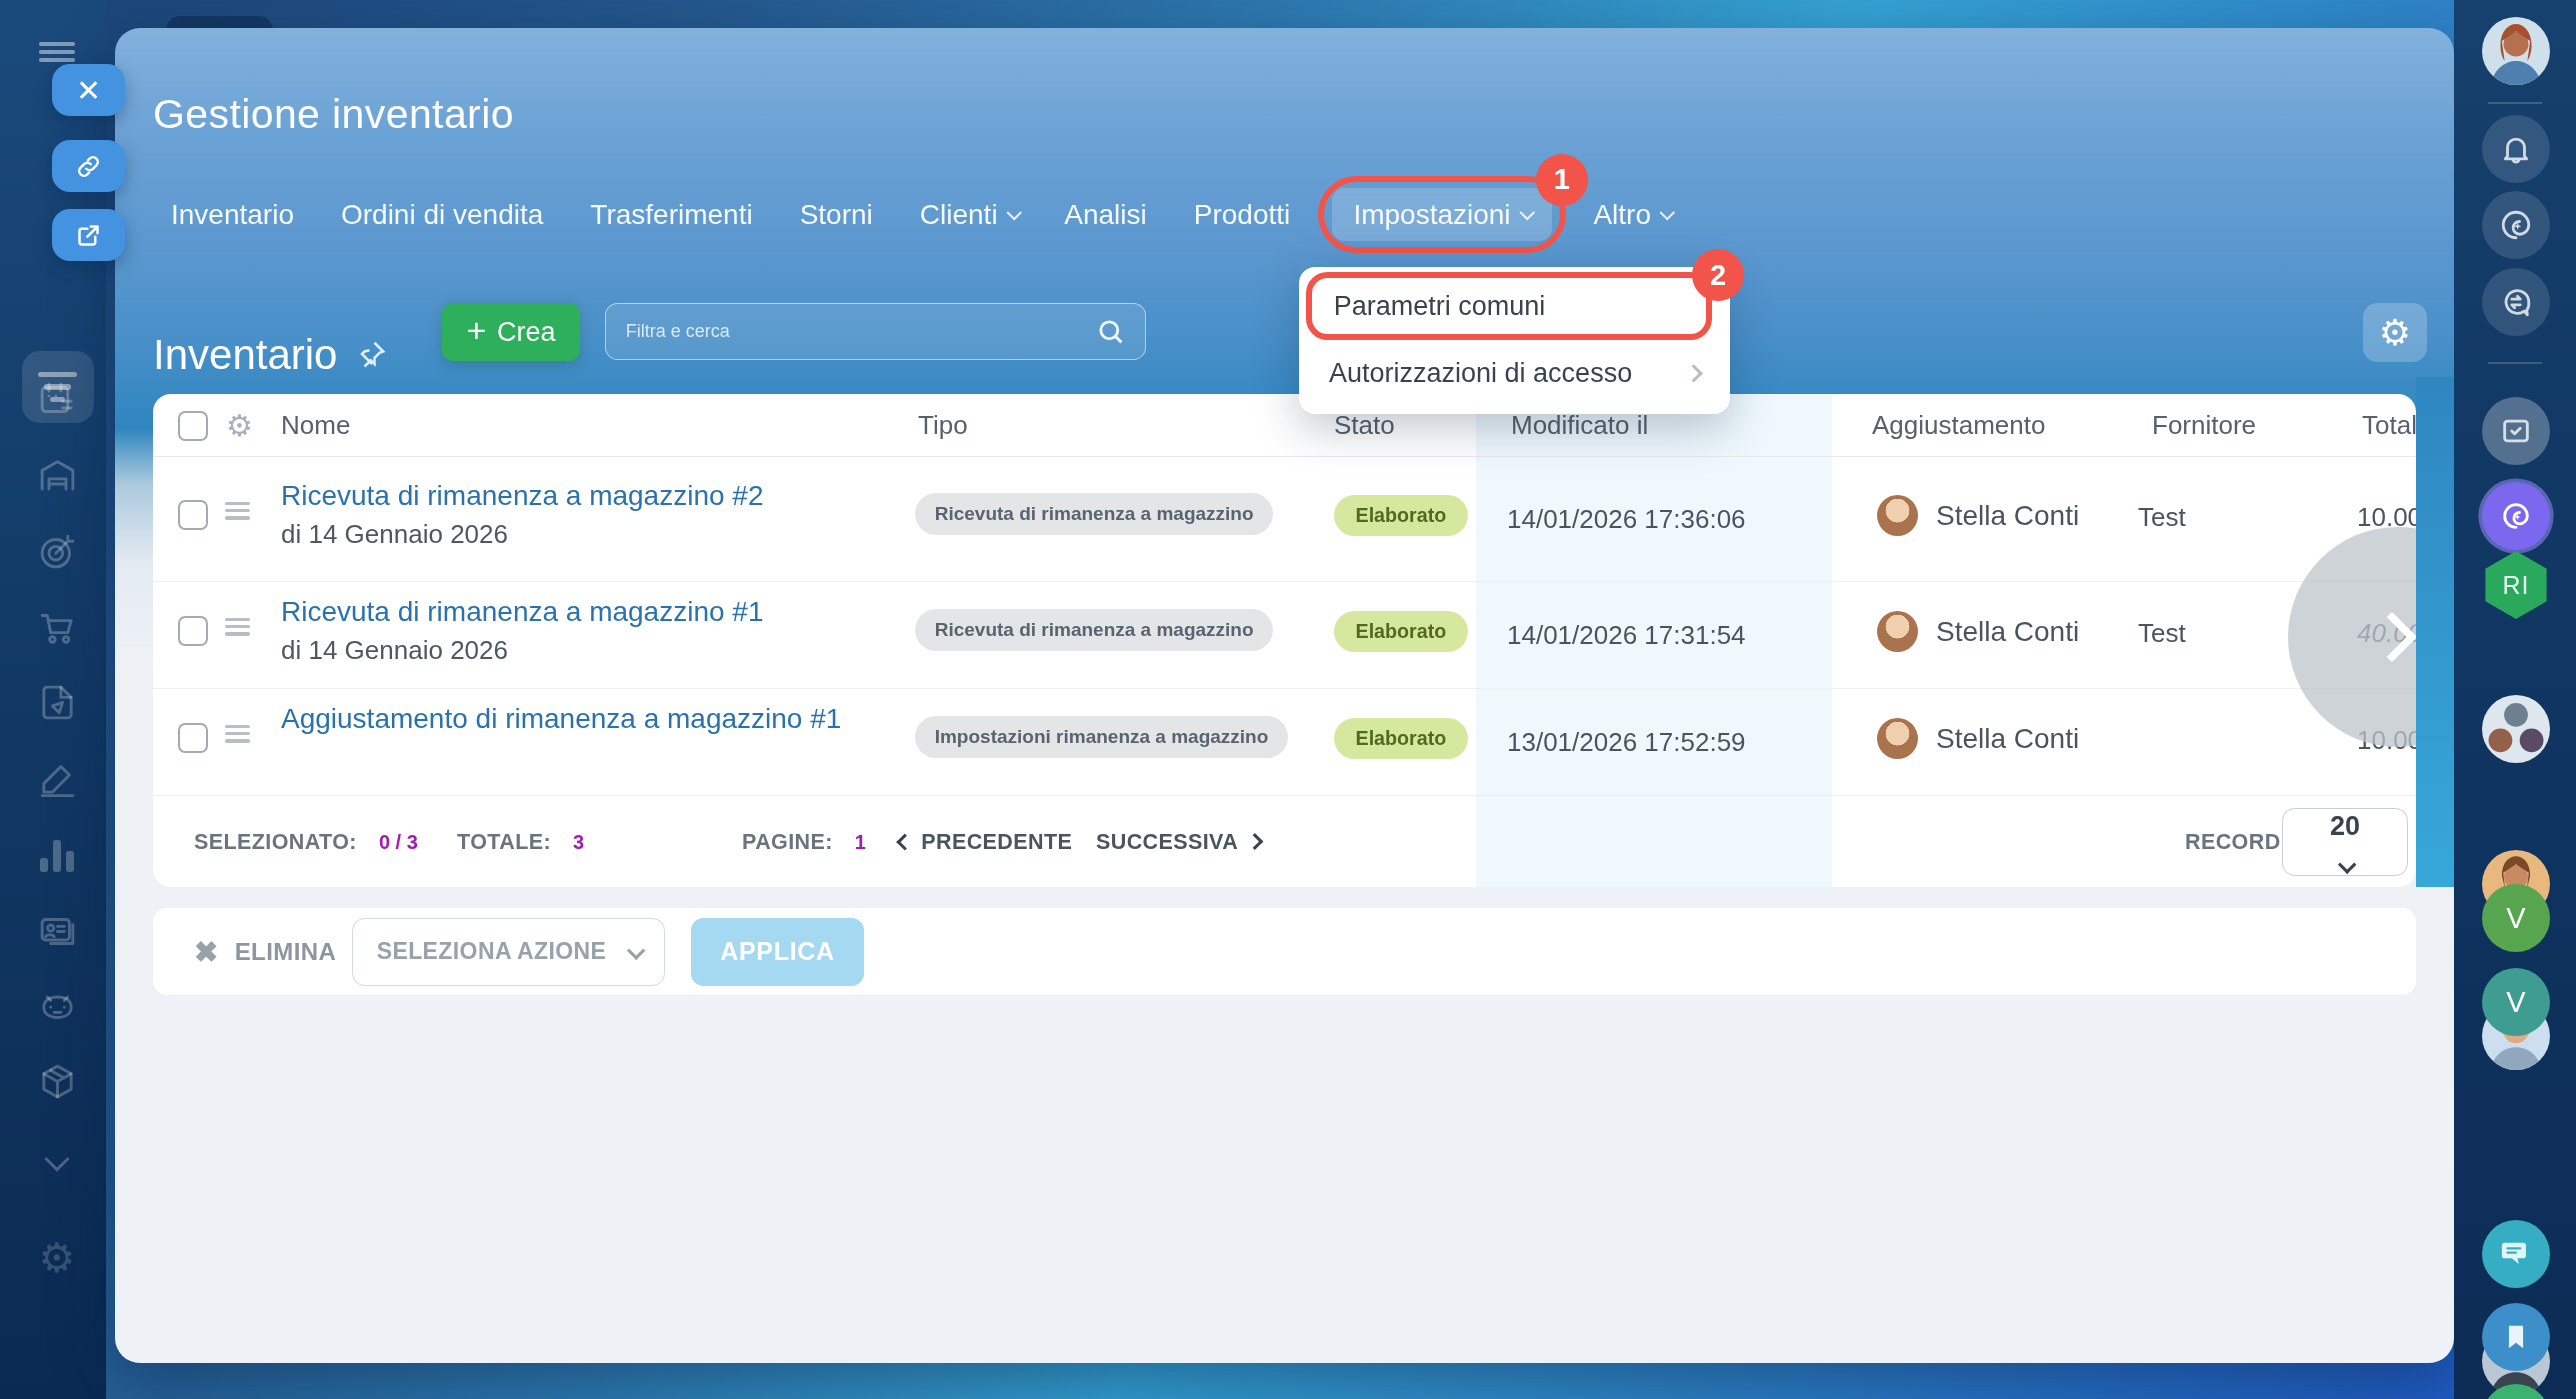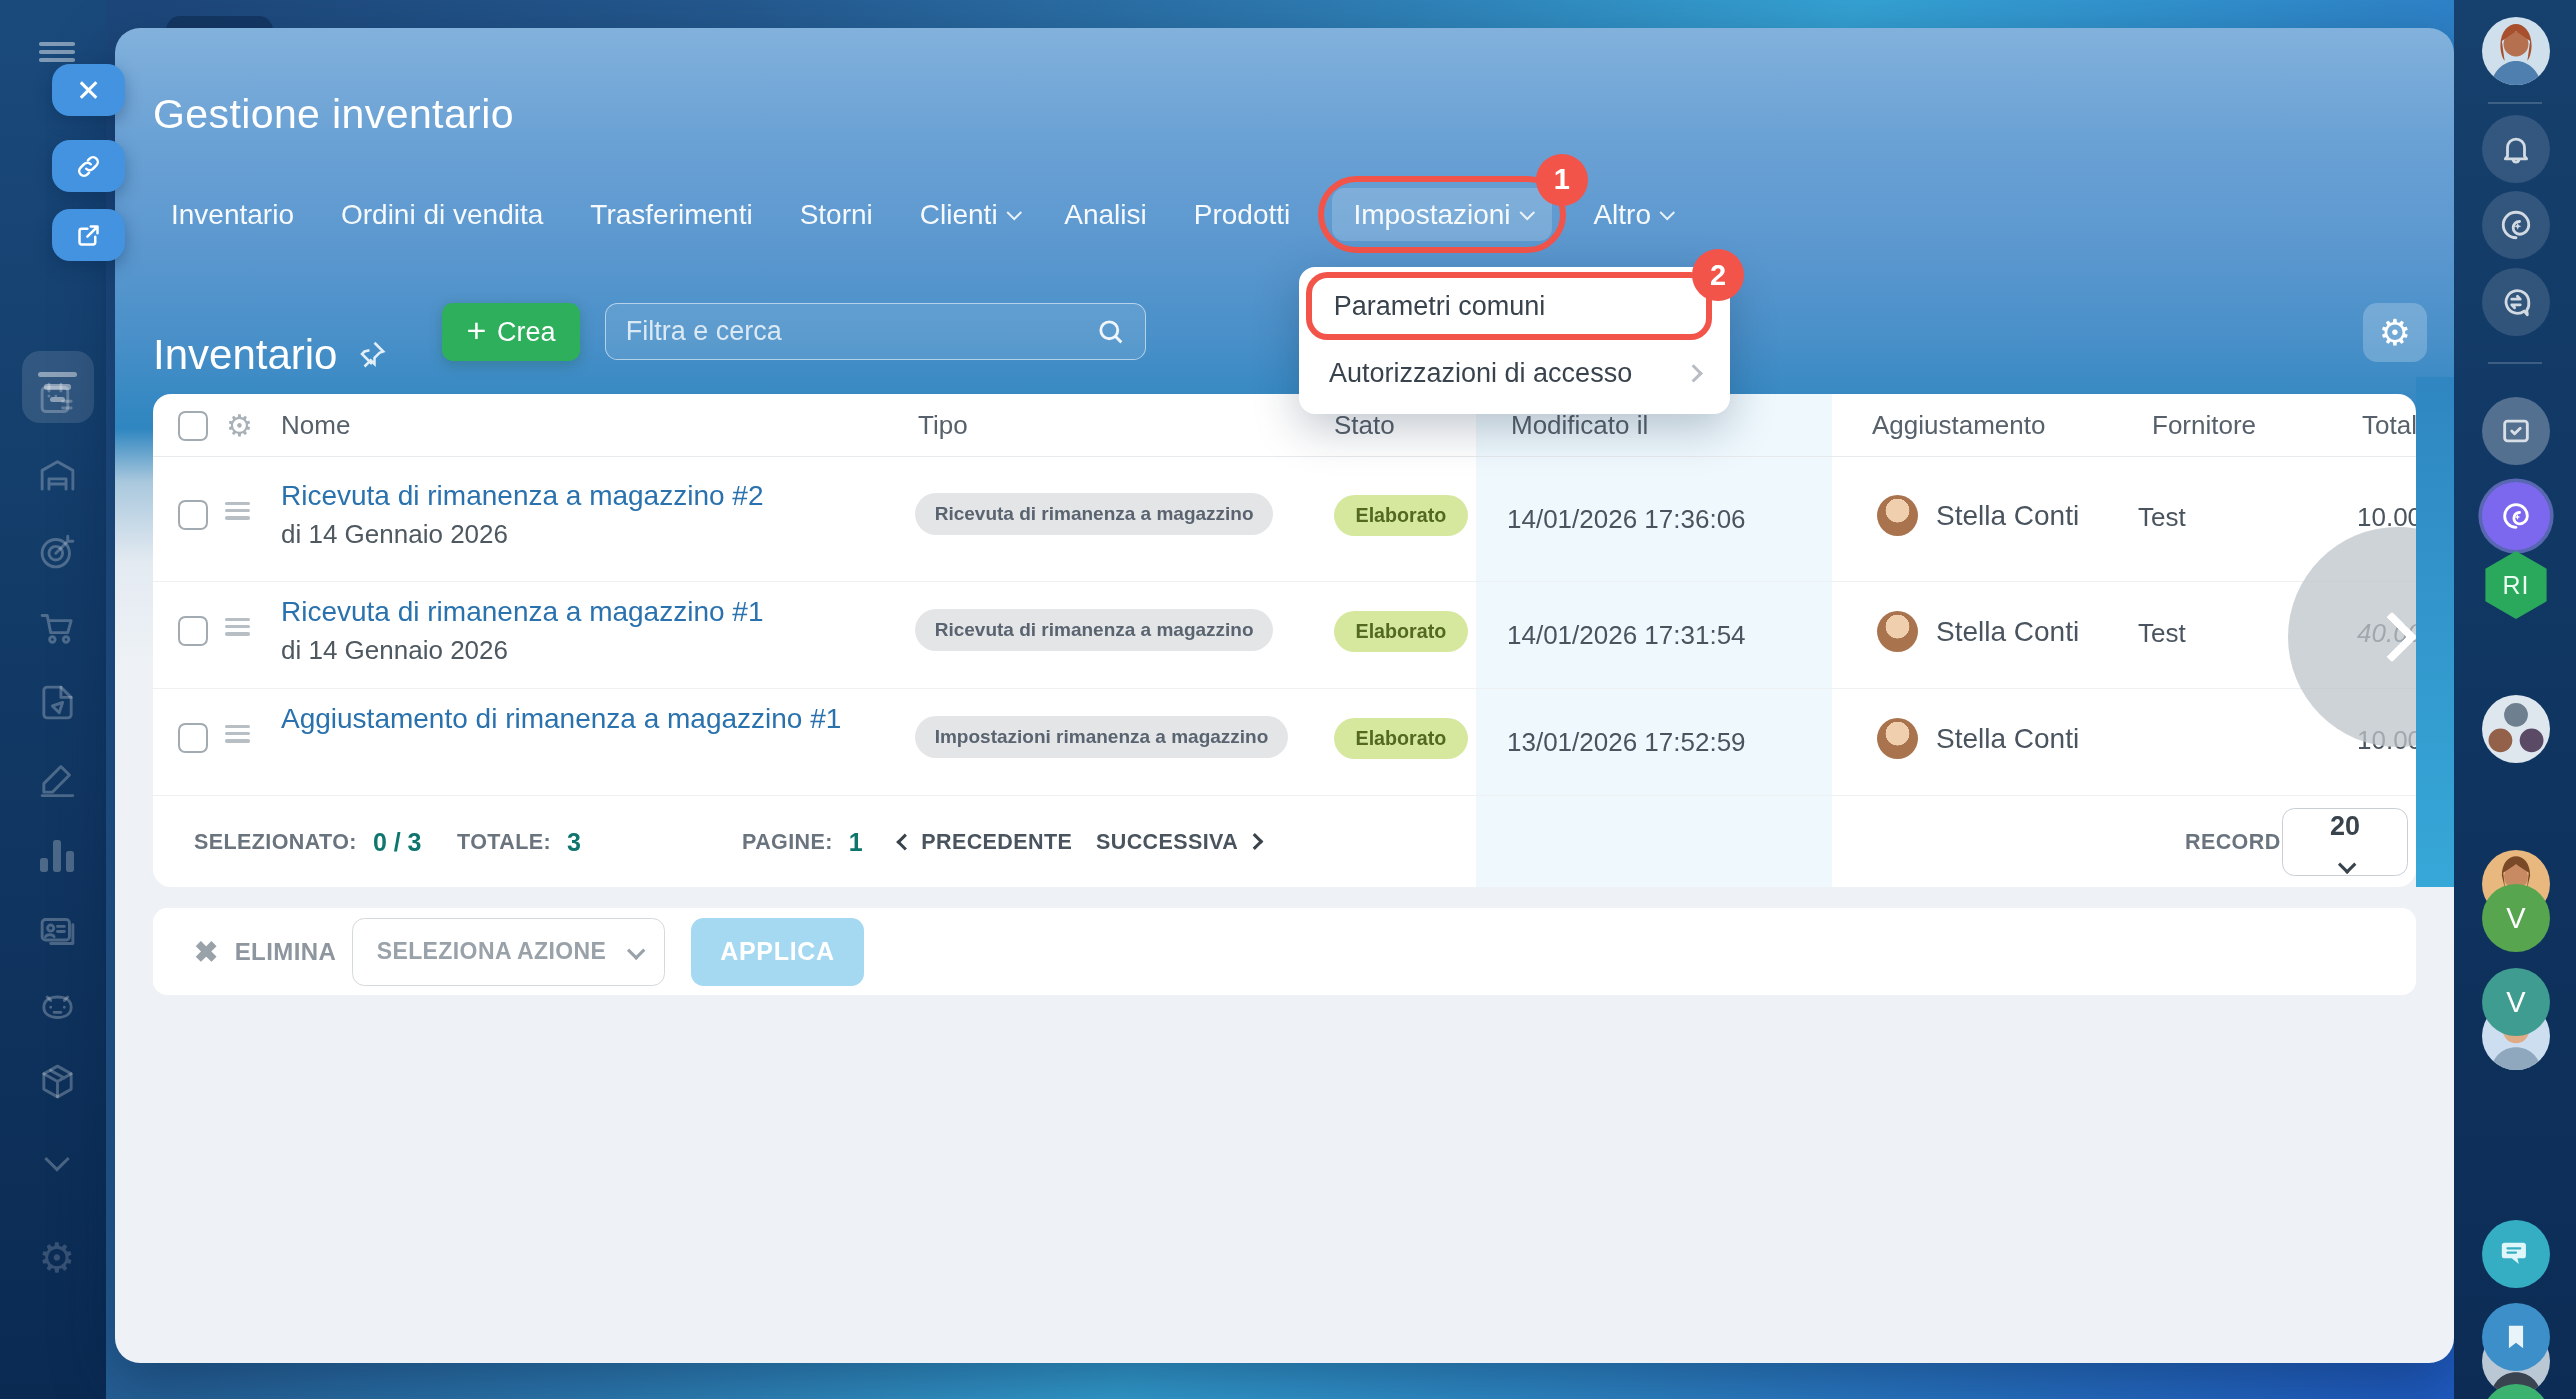--- a/index.html
+++ b/index.html
@@ -50,21 +50,21 @@
   .badge { position:absolute; width:52px; height:52px; border-radius:50%; background:var(--accent-red); color:#fff; font-size:29px; font-weight:bold;
     display:flex; align-items:center; justify-content:center; z-index:70; }
 
   .sub-title { left:38px; top:303px; color:#fff; font-size:42px; font-weight:500; display:flex; align-items:center; gap:19.7px; }
   .pin svg { width:30px; height:30px; stroke:rgba(255,255,255,.85); fill:none; stroke-width:2; }
   .crea-btn { left:327px; top:275px; width:138px; height:58px; background:var(--brand-green); border-radius:10.7px; color:#fff;
     display:flex; align-items:center; justify-content:center; gap:10.7px; font-size:27px; box-shadow:0 3.6px 12.5px rgba(20,80,40,.25); }
   .crea-plus { font-size:34px; font-weight:300; margin-top:-3.6px; }
   .search-box { left:490px; top:275px; width:541px; height:57px; border:1.8px solid rgba(255,255,255,.55); border-radius:12.5px;
     background:rgba(255,255,255,.10); display:flex; align-items:center; padding:0 19.7px; }
-  .search-box input { flex:1; background:transparent; border:none; outline:none; color:#fff; font-size:27px; font-family:inherit; }
+  .search-box input { flex:1; background:transparent; border:none; outline:none; color:#fff; font-size:18px; font-family:inherit; }
   .search-box input::placeholder { color:rgba(255,255,255,.78); }
   .search-box svg { width:29px; height:29px; stroke:rgba(255,255,255,.9); fill:none; stroke-width:2.4; }
   .gear-btn { left:2248px; top:275px; width:64px; height:59px; border-radius:14.3px; background:rgba(255,255,255,.22);
     display:flex; align-items:center; justify-content:center; color:#fff; font-size:36px; }
   .blue-strip { left:2301px; top:349px; width:38px; height:510px; background:linear-gradient(180deg,#2f86c0,#36a8d8); }
 
   
   .card { left:38px; top:366px; width:2263px; height:493px; background:#fff; border-radius:18px; overflow:hidden; }
   .tint { position:absolute; left:1323px; top:0; width:356px; height:100%; background:#eef8fd; }
   .thead { position:absolute; left:0; top:0; width:100%; height:63px; border-bottom:1.8px solid #e7eaec; }
@@ -79,21 +79,21 @@
   .pill-type { background:#e3e5e7; color:#5a6470; font-size:19px; font-weight:bold; padding:9.8px 19.7px; border-radius:894px; white-space:nowrap; }
   .pill-status { background:var(--status-green-bg); color:var(--status-green-text); font-size:19.7px; font-weight:bold; padding:9px 21.5px; border-radius:894px; }
   .txt { color:#4a545e; font-size:26px; }
   .avatar-sm { width:41px; height:41px; border-radius:50%; background:radial-gradient(circle at 50% 38%, #f0cfae 0 36%, #a9734e 37% 100%); margin-right:18px; flex:none; }
   .scroll-bubble { position:absolute; left:2135px; top:133px; width:220px; height:220px; border-radius:50%; background:rgba(190,196,201,.75); z-index:5;
     display:flex; align-items:center; justify-content:center; }
   .scroll-bubble i { width:36px; height:36px; border-right:8px solid #fff; border-bottom:8px solid #fff; transform:rotate(-45deg); margin-left:-12.5px; border-radius:2.7px; }
 
   .tfoot { position:absolute; left:0; top:403px; width:100%; height:90px; display:flex; align-items:center; }
   .f-lab { color:#6a747e; font-size:21.5px; font-weight:bold; letter-spacing:0.4px; }
-  .f-val { color:#0f766e; font-size:25px; font-weight:bold; margin-left:16px; }
+  .f-val { color:#a21caf; font-size:20px; font-weight:bold; margin-left:22px; }
   .f-item { position:absolute; display:flex; align-items:center; }
   .pg-btn { color:#4a545e; font-size:21.5px; font-weight:bold; letter-spacing:0.4px; display:flex; align-items:center; gap:10.7px; }
   .pg-caret { width:11.6px; height:11.6px; border-left:3.6px solid #39434c; border-bottom:3.6px solid #39434c; }
   .records-select { width:126px; height:68px; border:1.8px solid #c9ced4; border-radius:12.5px; display:flex; align-items:center; justify-content:center; gap:18px;
     color:#39434c; font-size:27px; font-weight:bold; background:#fff;flex-direction:column; }
   .sel-caret { width:12.5px; height:12.5px; border-right:3.6px solid #39434c; border-bottom:3.6px solid #39434c; transform:rotate(45deg) translateY(-2.7px); }
 
   
   .action-card { left:38px; top:880px; width:2263px; height:87px; background:#fff; border-radius:14.3px; }
   .del-btn { position:absolute; left:41px; top:0; height:87px; display:flex; align-items:center; gap:16px; color:#8d969e; font-size:24px; font-weight:bold; letter-spacing:0.4px; }

